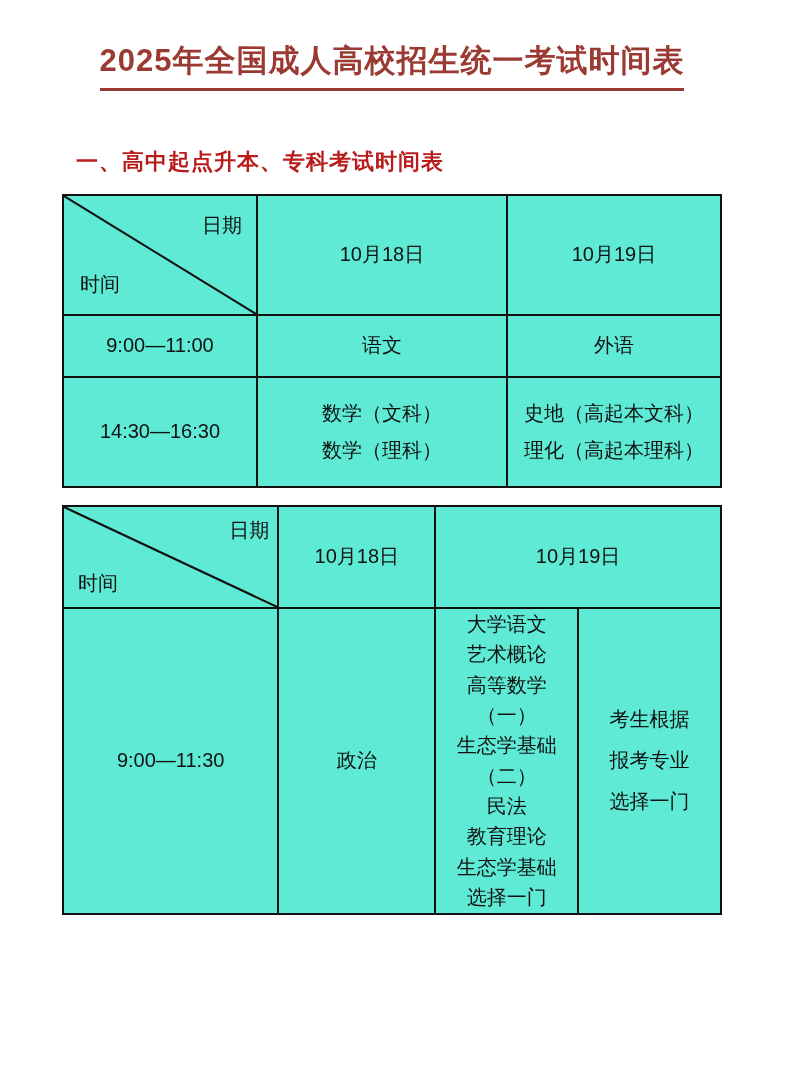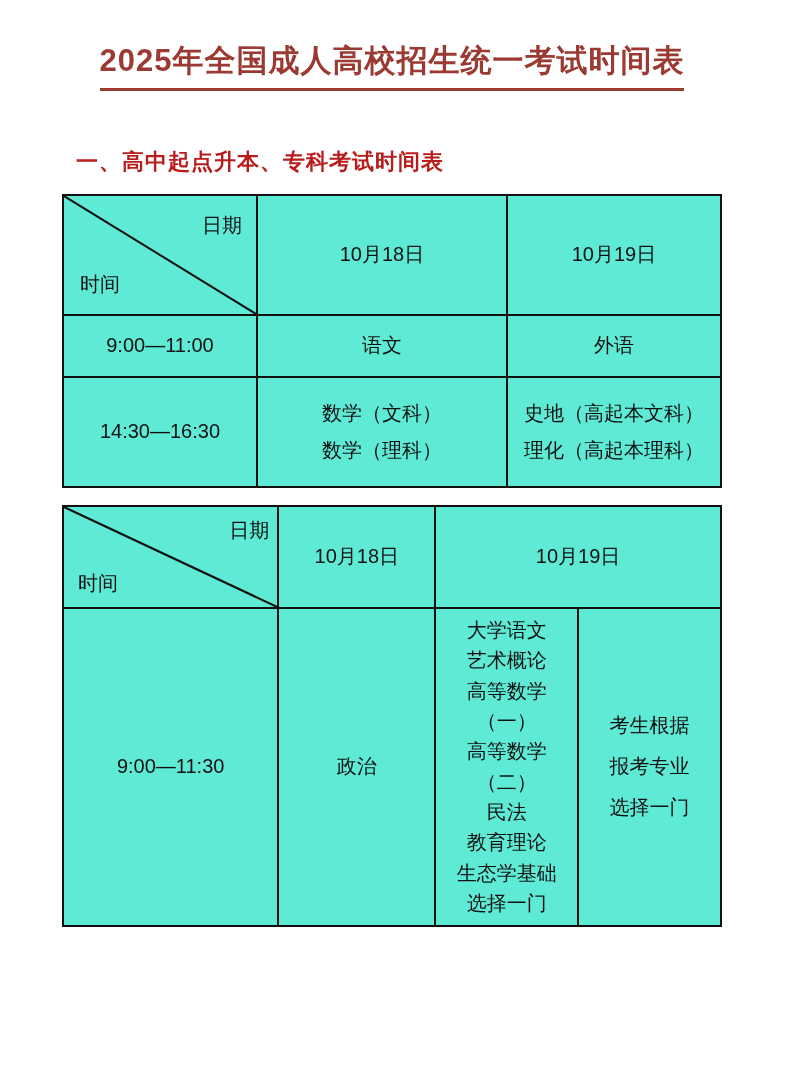--- a/index.html
+++ b/index.html
@@ -58,21 +58,21 @@
     table-layout: fixed;
     margin-top: 17px;
     background: #5eead4;
   }
   table.exam td {
     border: 2px solid #111111;
     text-align: center;
     vertical-align: middle;
     font-size: 20px;
     color: #111111;
-    padding: 6px 4px;
+    padding: 0 4px;
   }
 
   
   .diag {
     position: relative;
     height: 118px;
     padding: 0 !important;
     overflow: hidden;
   }
   .diag svg {
@@ -184,21 +184,21 @@
         <td class="c1 smalltime">10月18日</td>
         <td class="c2" colspan="2">10月19日</td>
       </tr>
       <tr class="r2">
         <td class="c0 smalltime">9:00—11:30</td>
         <td class="c1">政治</td>
         <td class="c2 subject-list">
           <div>大学语文</div>
           <div>艺术概论</div>
           <div>高等数学（一）</div>
-          <div>高等数学（二）</div>
+          <div>生态学基础（二）</div>
           <div>民法</div>
           <div>教育理论</div>
           <div>生态学基础</div>
           <div>选择一门</div>
         </td>
         <td class="note-lines">
           <div>考生根据</div>
           <div>报考专业</div>
           <div>选择一门</div>
         </td>

